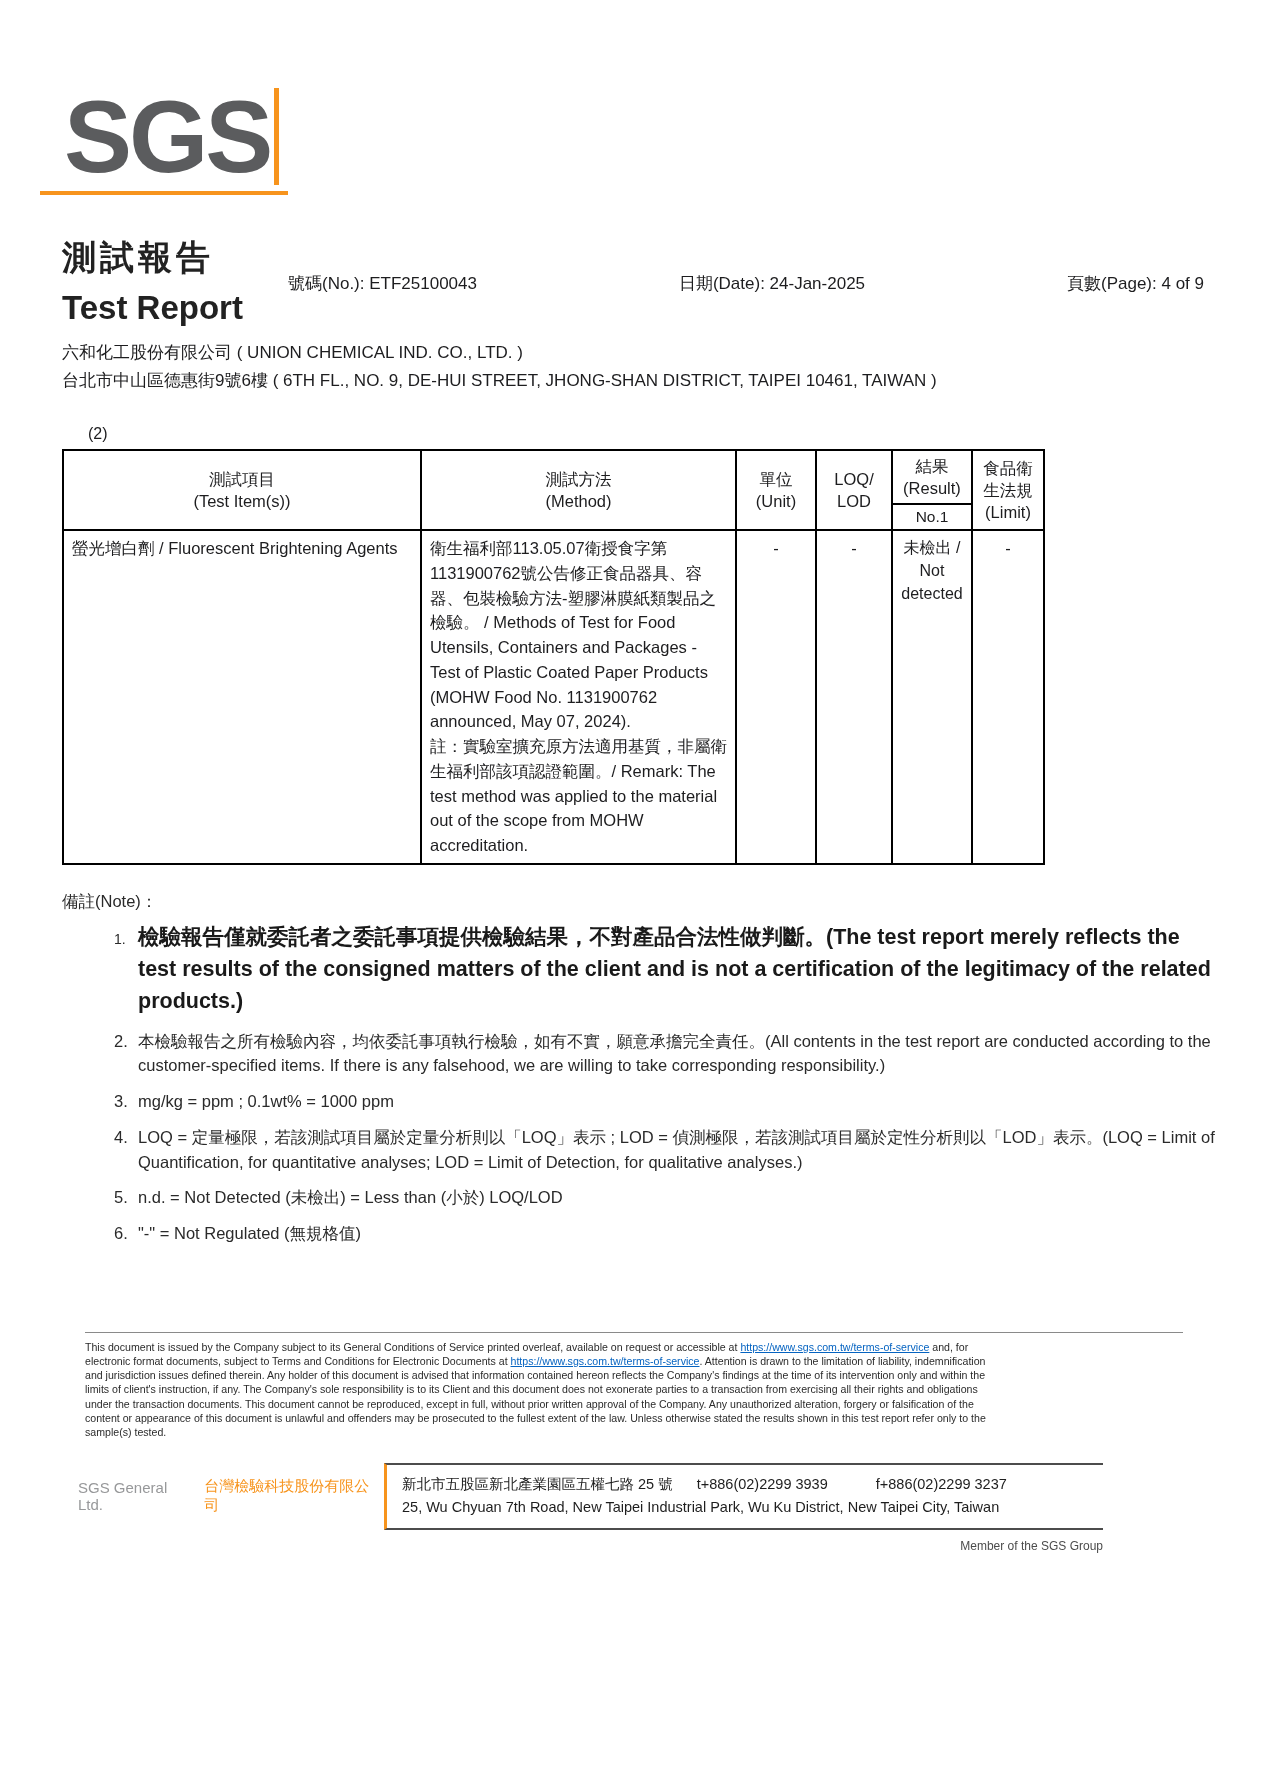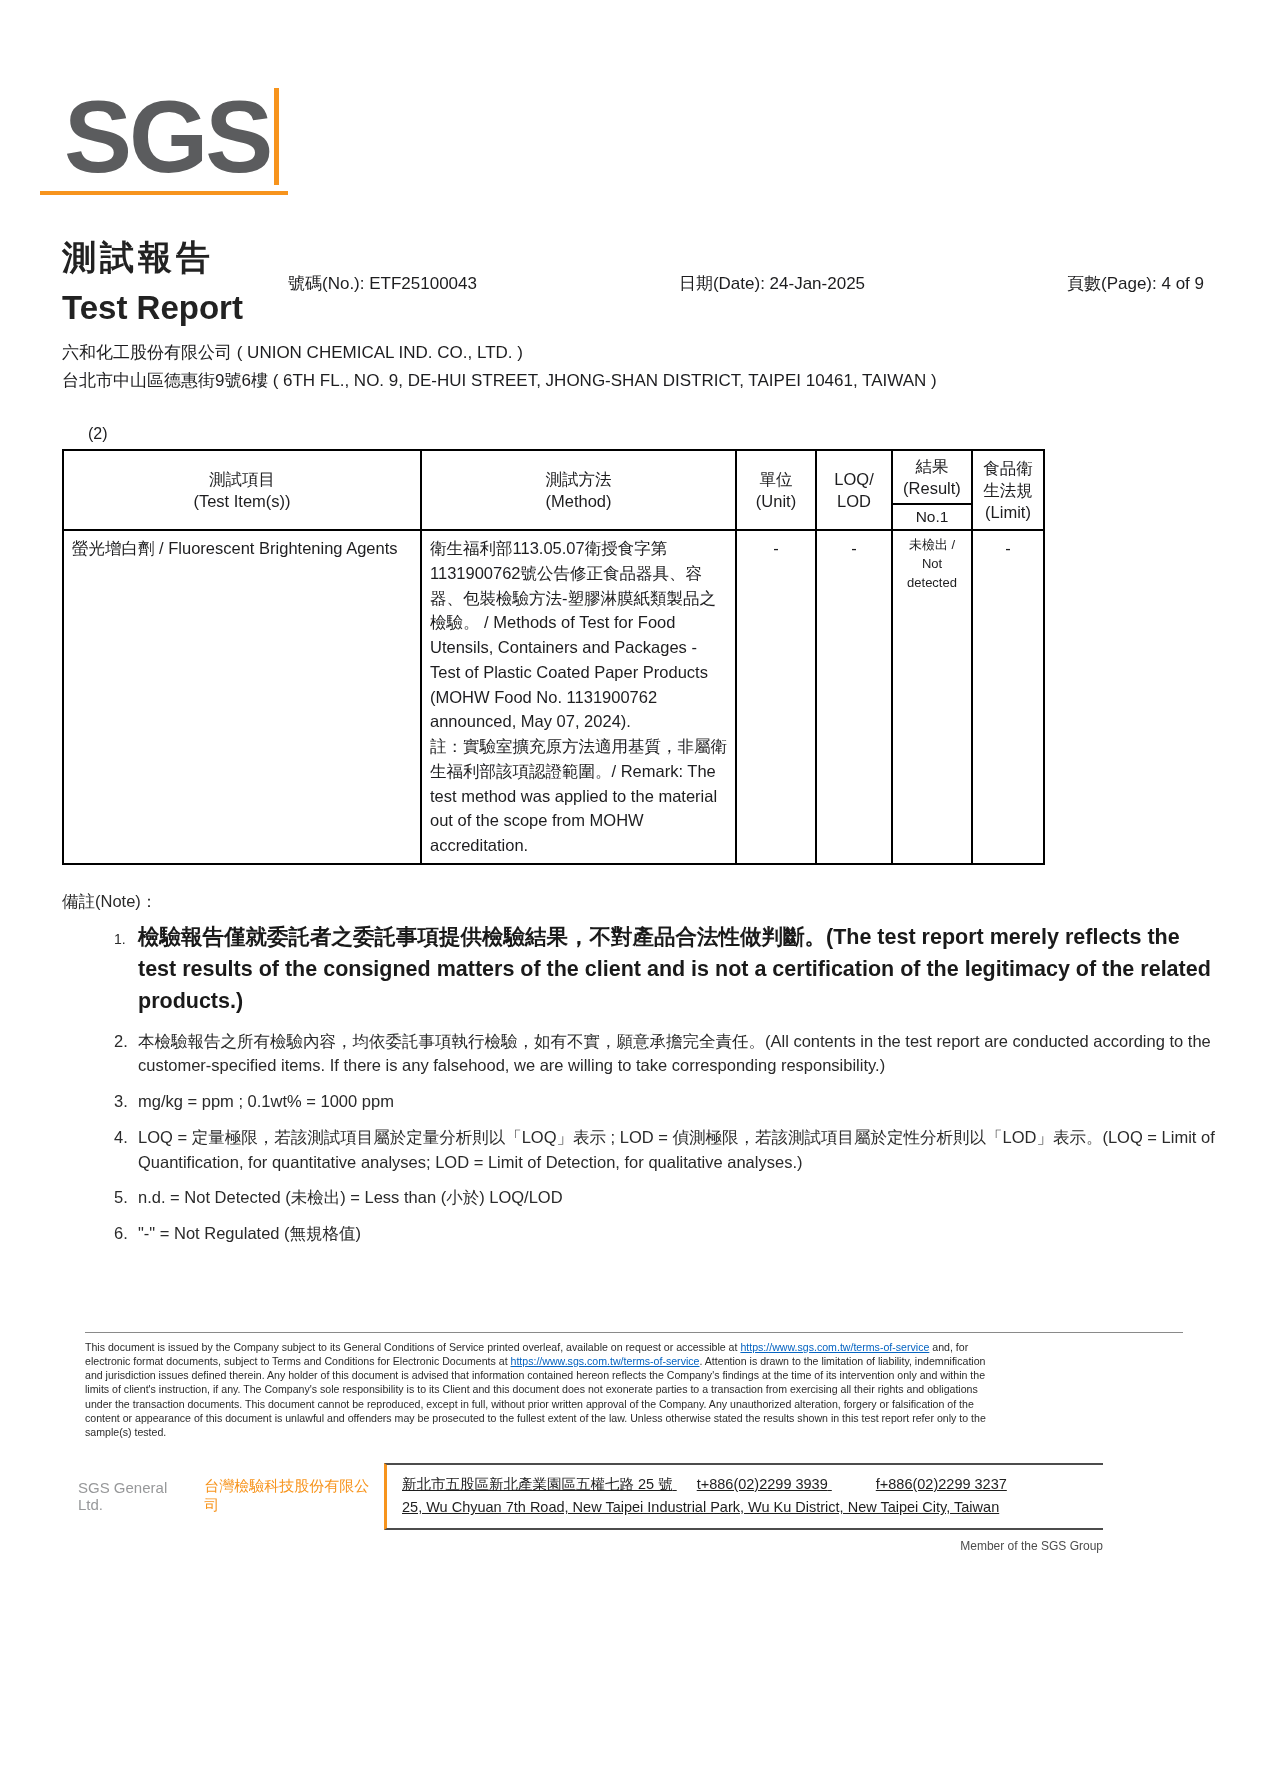--- a/index.html
+++ b/index.html
@@ -44,21 +44,21 @@
     font-weight: 400; font-size: 16.5px; vertical-align: middle;
     text-align: center; height: 80px; padding: 2px; line-height: 1.35;
   }
   .report-table td { font-size: 16.5px; vertical-align: top; padding: 5px 8px; line-height: 1.5; }
   .pre { white-space: pre-line; }
   .t-left { text-align: left; }
   .t-center { text-align: center; }
   th.c-result { padding: 0; text-align: center; }
   .res-top { height: 52px; display: flex; align-items: center; justify-content: center; white-space: pre-line; }
   .res-sub { height: 26px; border-top: 2px solid #000; display: flex; align-items: center; justify-content: center; font-size: 15.5px; }
-  td.cell-result { font-size: 13px; line-height: 1.45; padding: 5px 3px; }
+  td.cell-result { font-size: 16px; line-height: 1.45; padding: 5px 3px; }
 
   
   .notes { margin: 26px 48px 0 62px; font-size: 16.5px; color: #2a2a2a; }
   .note-item { display: flex; margin-top: 11px; padding-left: 52px; line-height: 1.5; }
   .note-num { width: 24px; flex-shrink: 0; }
   .note-text { flex: 1; }
   .note-item.emphasis { margin-top: 8px; }
   .emphasis .note-num { font-size: 14px; padding-top: 8px; }
   .emphasis .note-text { font-weight: 700; font-size: 21.5px; line-height: 1.5; color: #1a1a1a; }
 
@@ -68,21 +68,21 @@
   .legal-link { color: #0563C1; text-decoration: underline; }
 
   
   .footer { display: flex; margin: 24px 0 0 62px; width: 1041px; }
   .footer-left { width: 322px; flex-shrink: 0; display: flex; align-items: center; gap: 8px; padding-left: 16px; font-size: 15px; }
   .f-en { color: #97989A; }
   .f-zh { color: #F7941D; }
   .footer-right {
     flex: 1; border-left: 3px solid #F7941D;
     border-top: 2px solid #4c4c4c; border-bottom: 2px solid #4c4c4c;
-    padding: 8px 0 8px 15px; font-size: 14.5px; line-height: 1.6; color: #1e1e1e; text-decoration: underline;
+    padding: 8px 0 8px 15px; font-size: 14.5px; line-height: 1.6; color: #1e1e1e;
   }
   .fr-line1 .tel { margin-left: 20px; }
   .fr-line1 .fax { margin-left: 44px; }
   .member { width: 1103px; text-align: right; margin-top: 9px; font-size: 12px; color: #4c4c4c; }
 </style>
 </head>
 <body>
 
 <div class="page">
 

